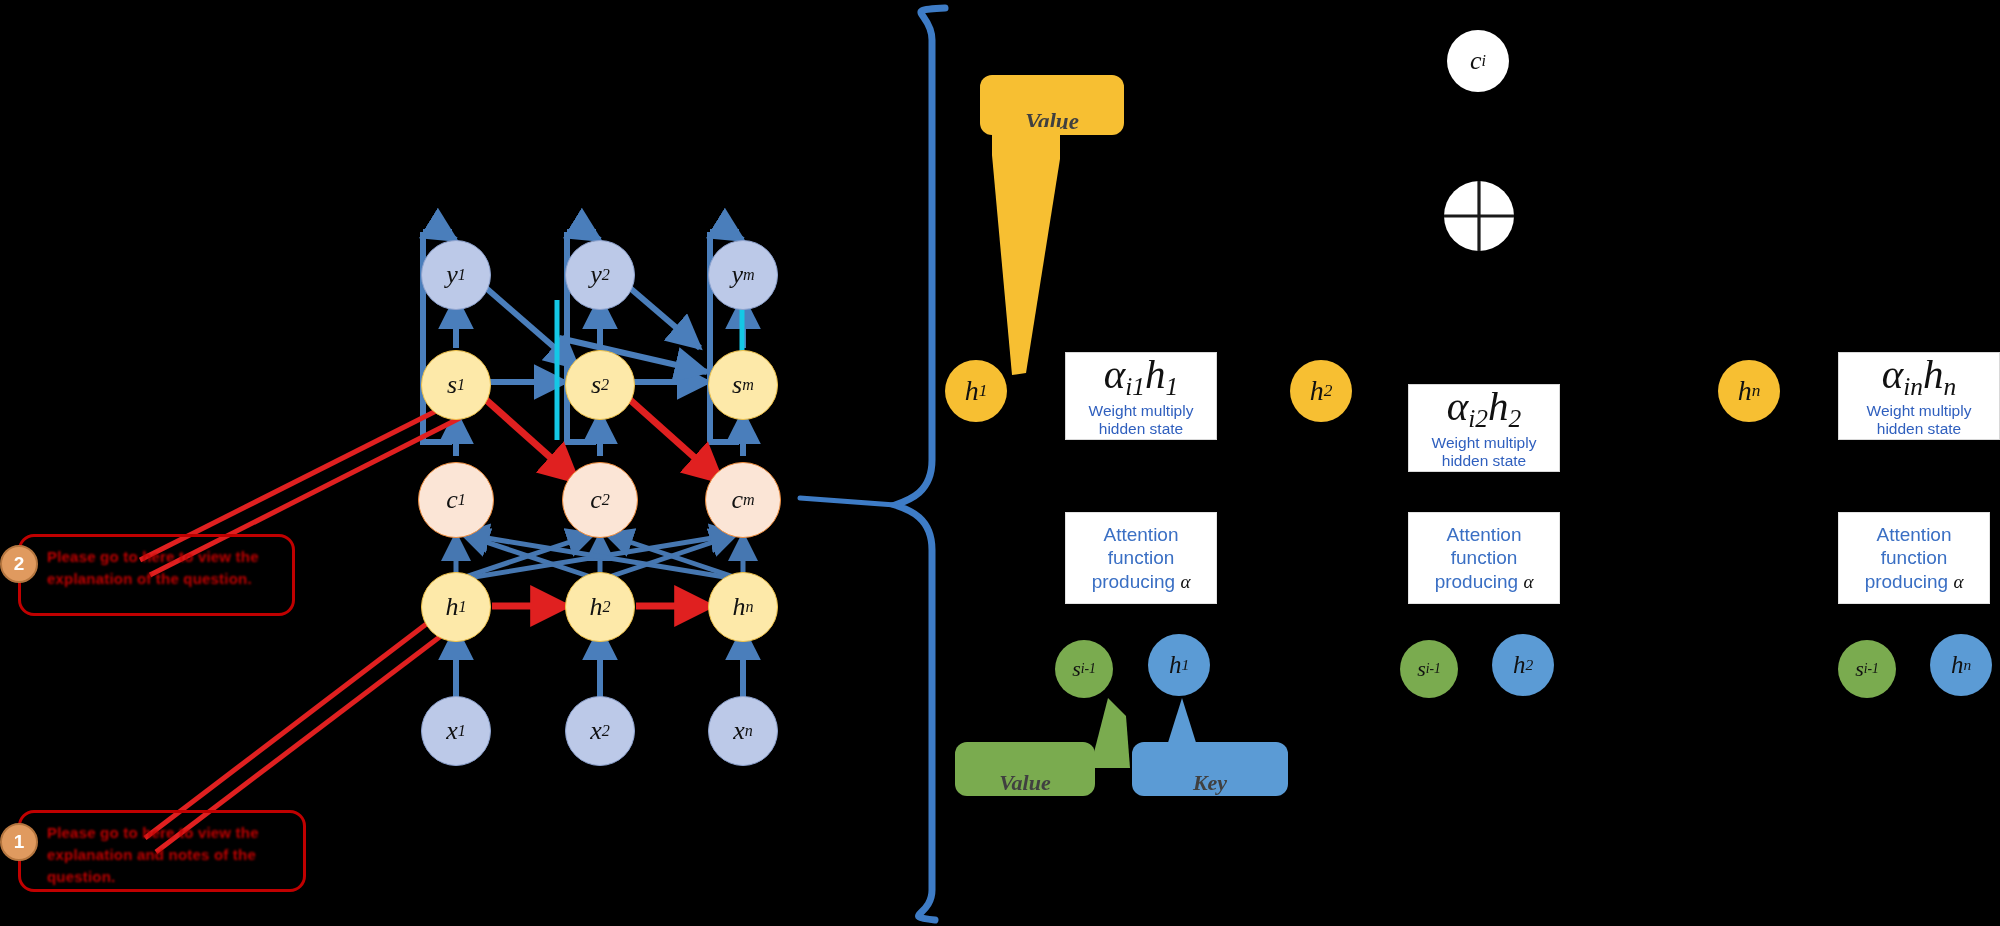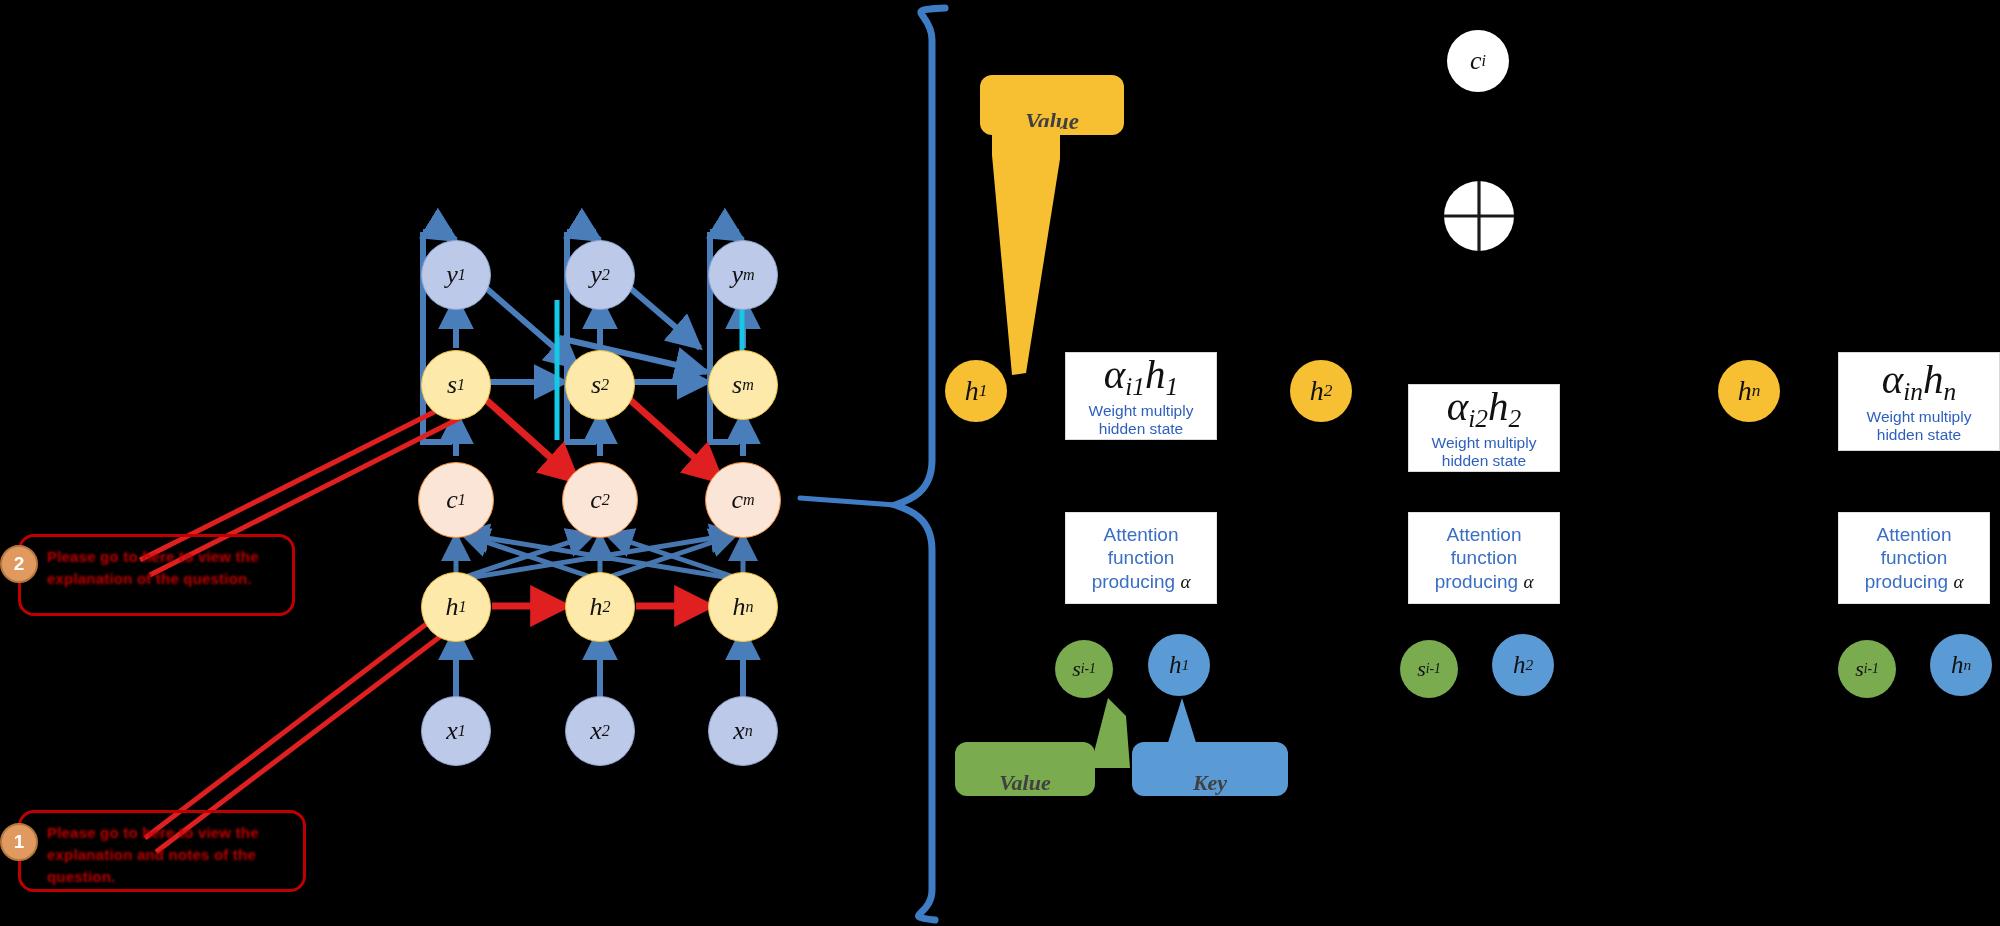--- a/index.html
+++ b/index.html
@@ -330,21 +330,21 @@
   </div>
   <div class="node n-blue" style="left:1492px;top:634px;width:62px;height:62px;font-size:25px;">
     <span>h</span>
       <span class="sub">2</span>
   </div>
 
   <div class="node n-amber" style="left:1718px;top:360px;width:62px;height:62px;font-size:28px;">
     <span>h</span>
       <span class="sub">n</span>
   </div>
-  <div class="wbox" style="left:1838px;top:352px;width:162px;height:99px;">
+  <div class="wbox" style="left:1838px;top:352px;width:162px;height:88px;">
     <div class="formula">
       <span>α</span><span class="sub">in</span><span>h</span><span class="sub">n</span>
     </div>
     <div class="cap">Weight multiply</div>
     <div class="cap">hidden state</div>
   </div>
   <div class="abox" style="left:1838px;top:512px;width:152px;height:92px;">
     <div class="ln">Attention</div>
     <div class="ln">function</div>
     <div class="ln">

